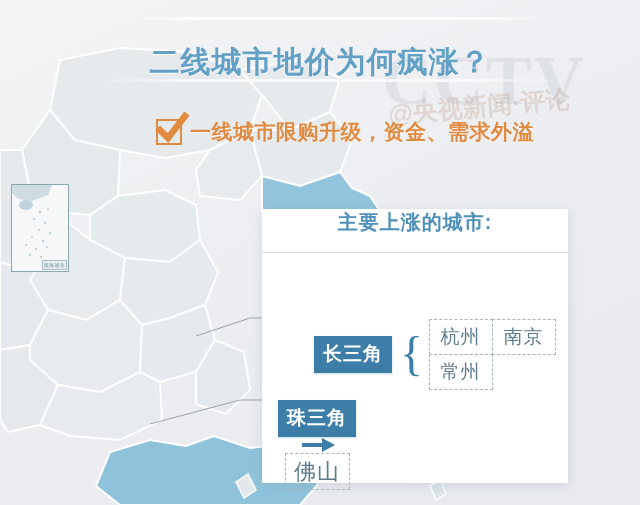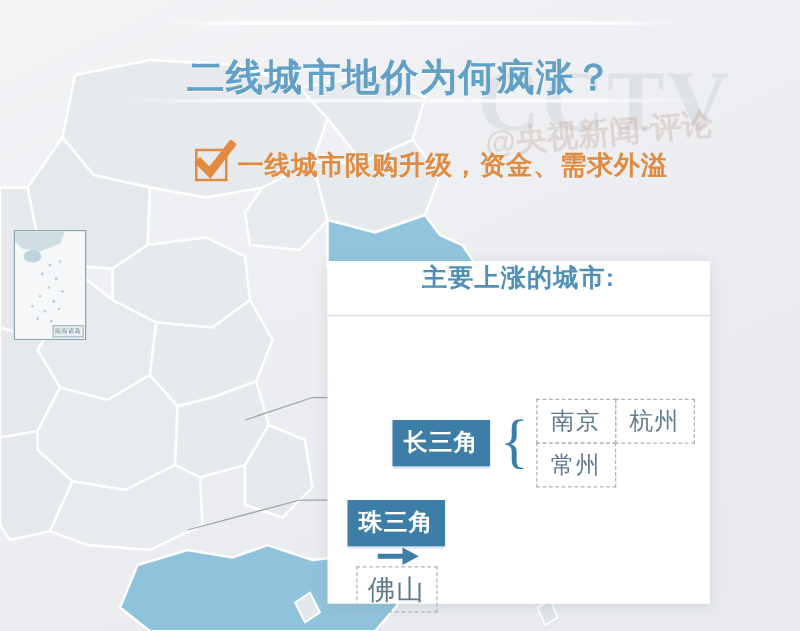--- a/index.html
+++ b/index.html
@@ -356,22 +356,22 @@
   <div class="card">
     <div class="card-header">
       <span class="card-title">主要上涨的城市:</span>
     </div>
     <div class="card-body">
 
       <div class="region-row row-yrd">
         <span class="region-badge">长三角</span>
         <span class="brace">{</span>
         <div class="city-grid">
+          <div class="city-cell">杭州</div>
           <div class="city-cell">南京</div>
-          <div class="city-cell">杭州</div>
           <div class="city-cell">常州</div>
         </div>
       </div>
 
       <div class="region-row row-prd">
         <span class="region-badge">珠三角</span>
         <svg class="arrow-ico" width="34" height="16" viewBox="0 0 34 16">
           <path d="M0,8 L22,8" stroke="#3c7ea8" stroke-width="4" fill="none"></path>
           <path d="M20,1 L33,8 L20,15 Z" fill="#3c7ea8"></path>
         </svg>

